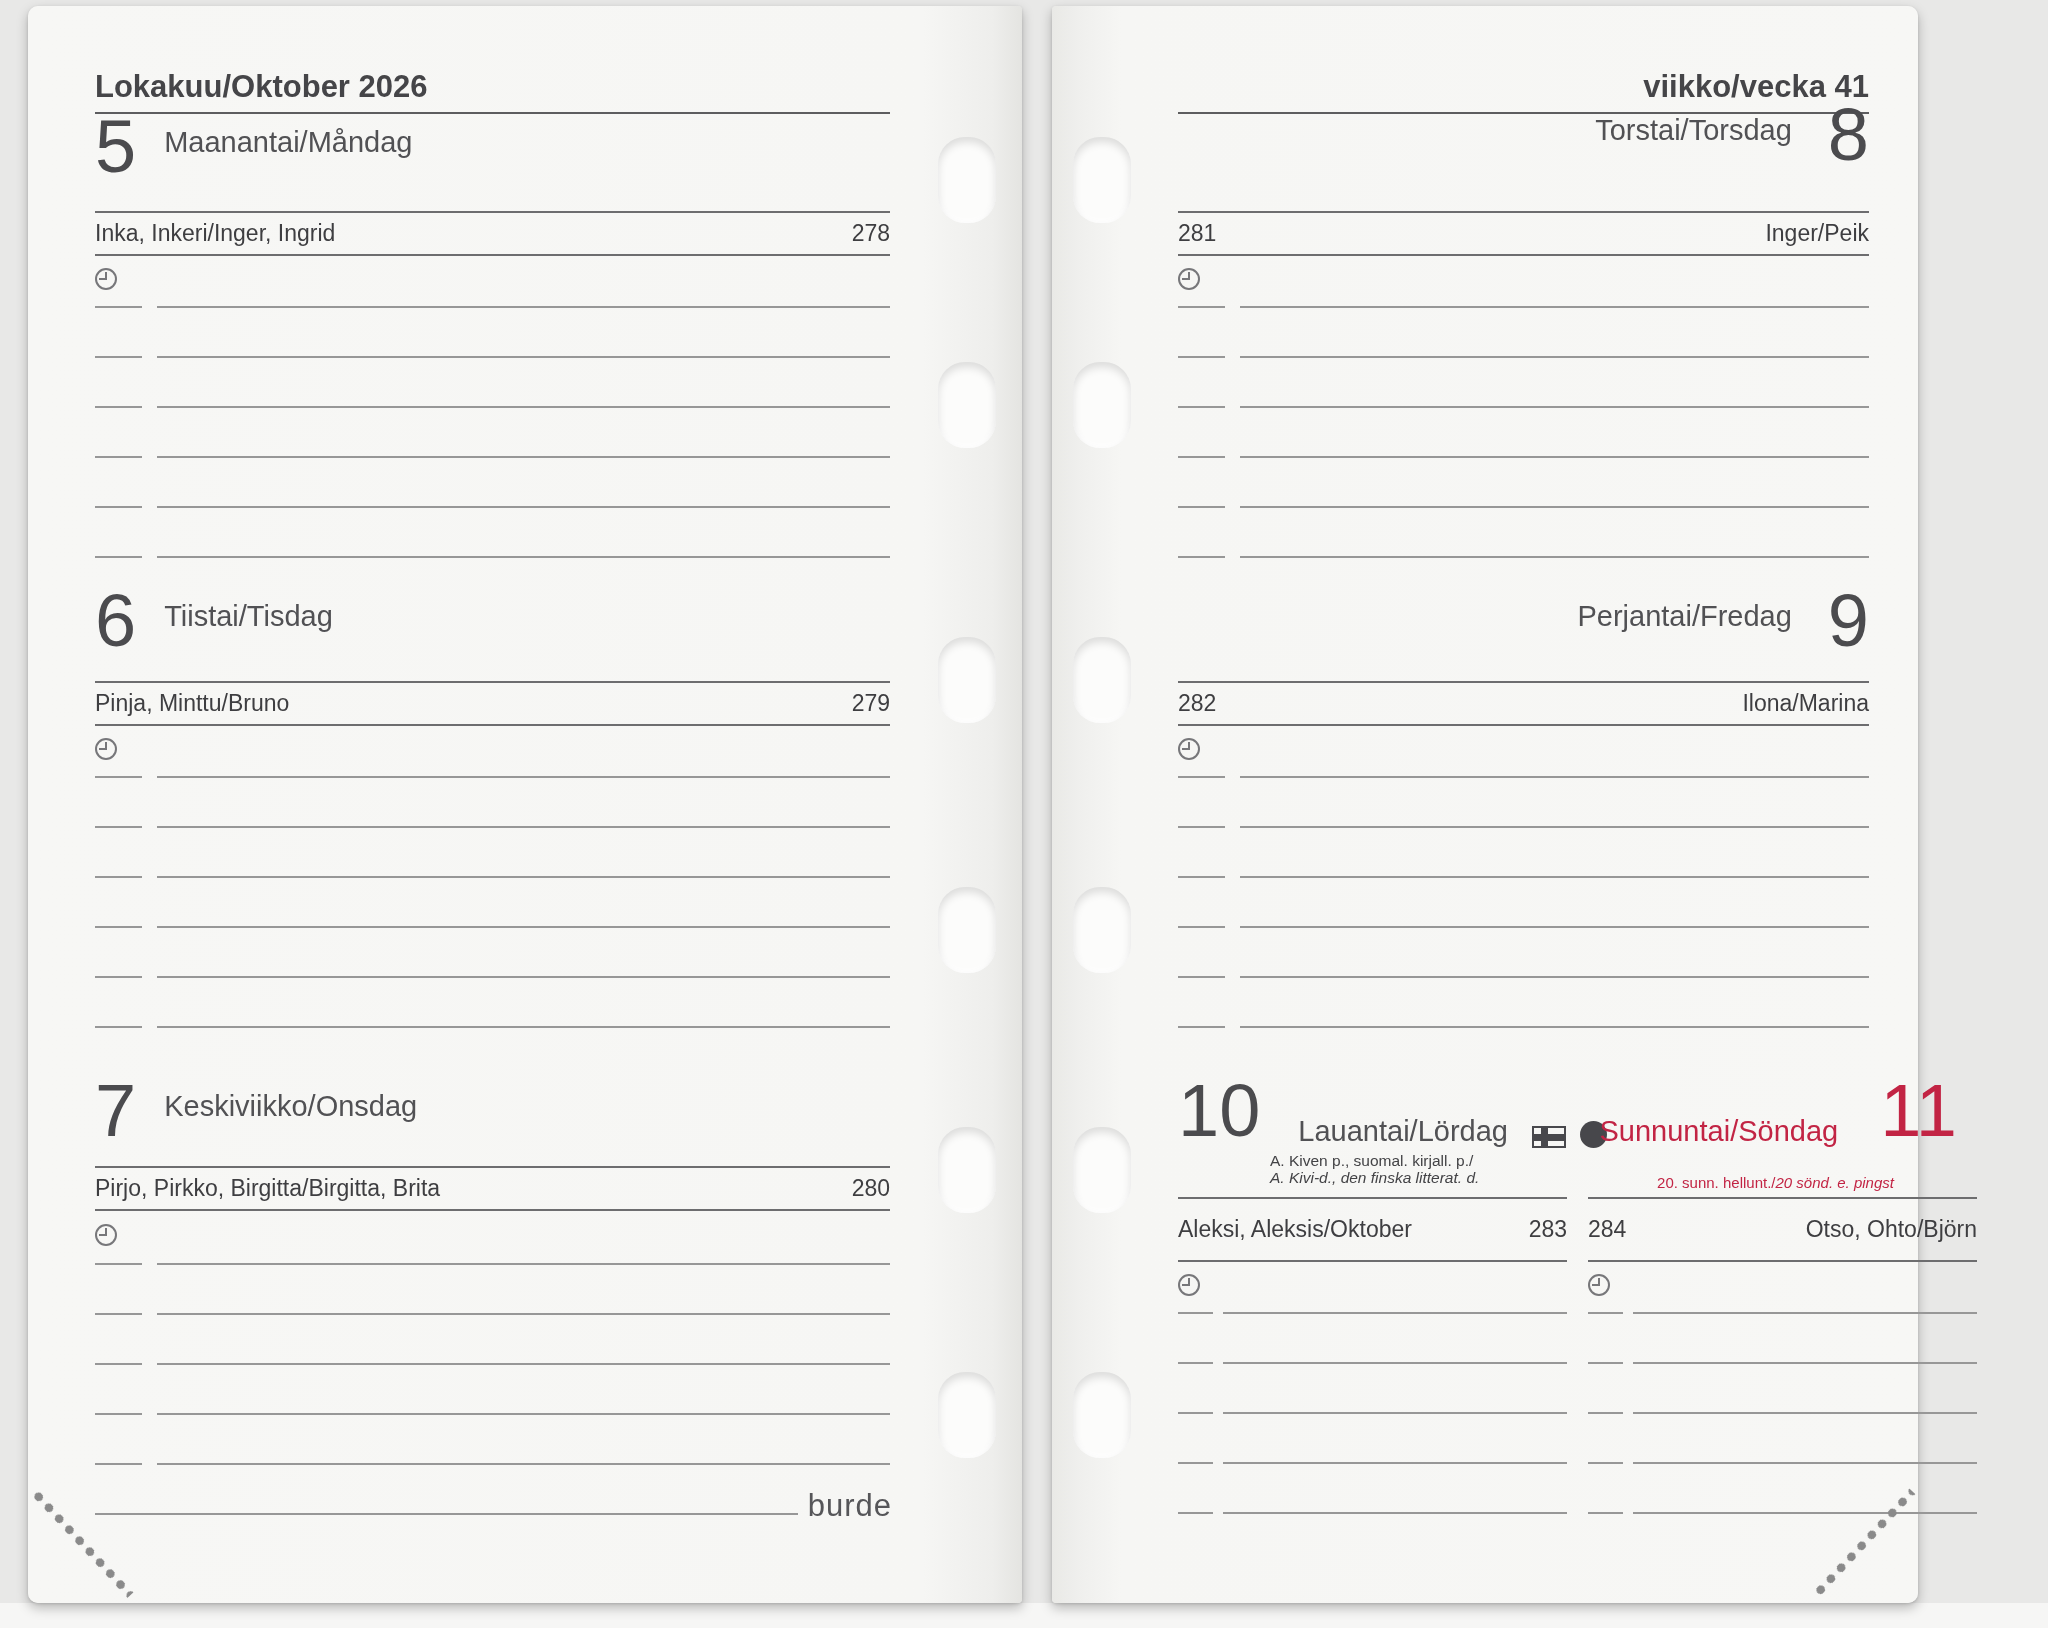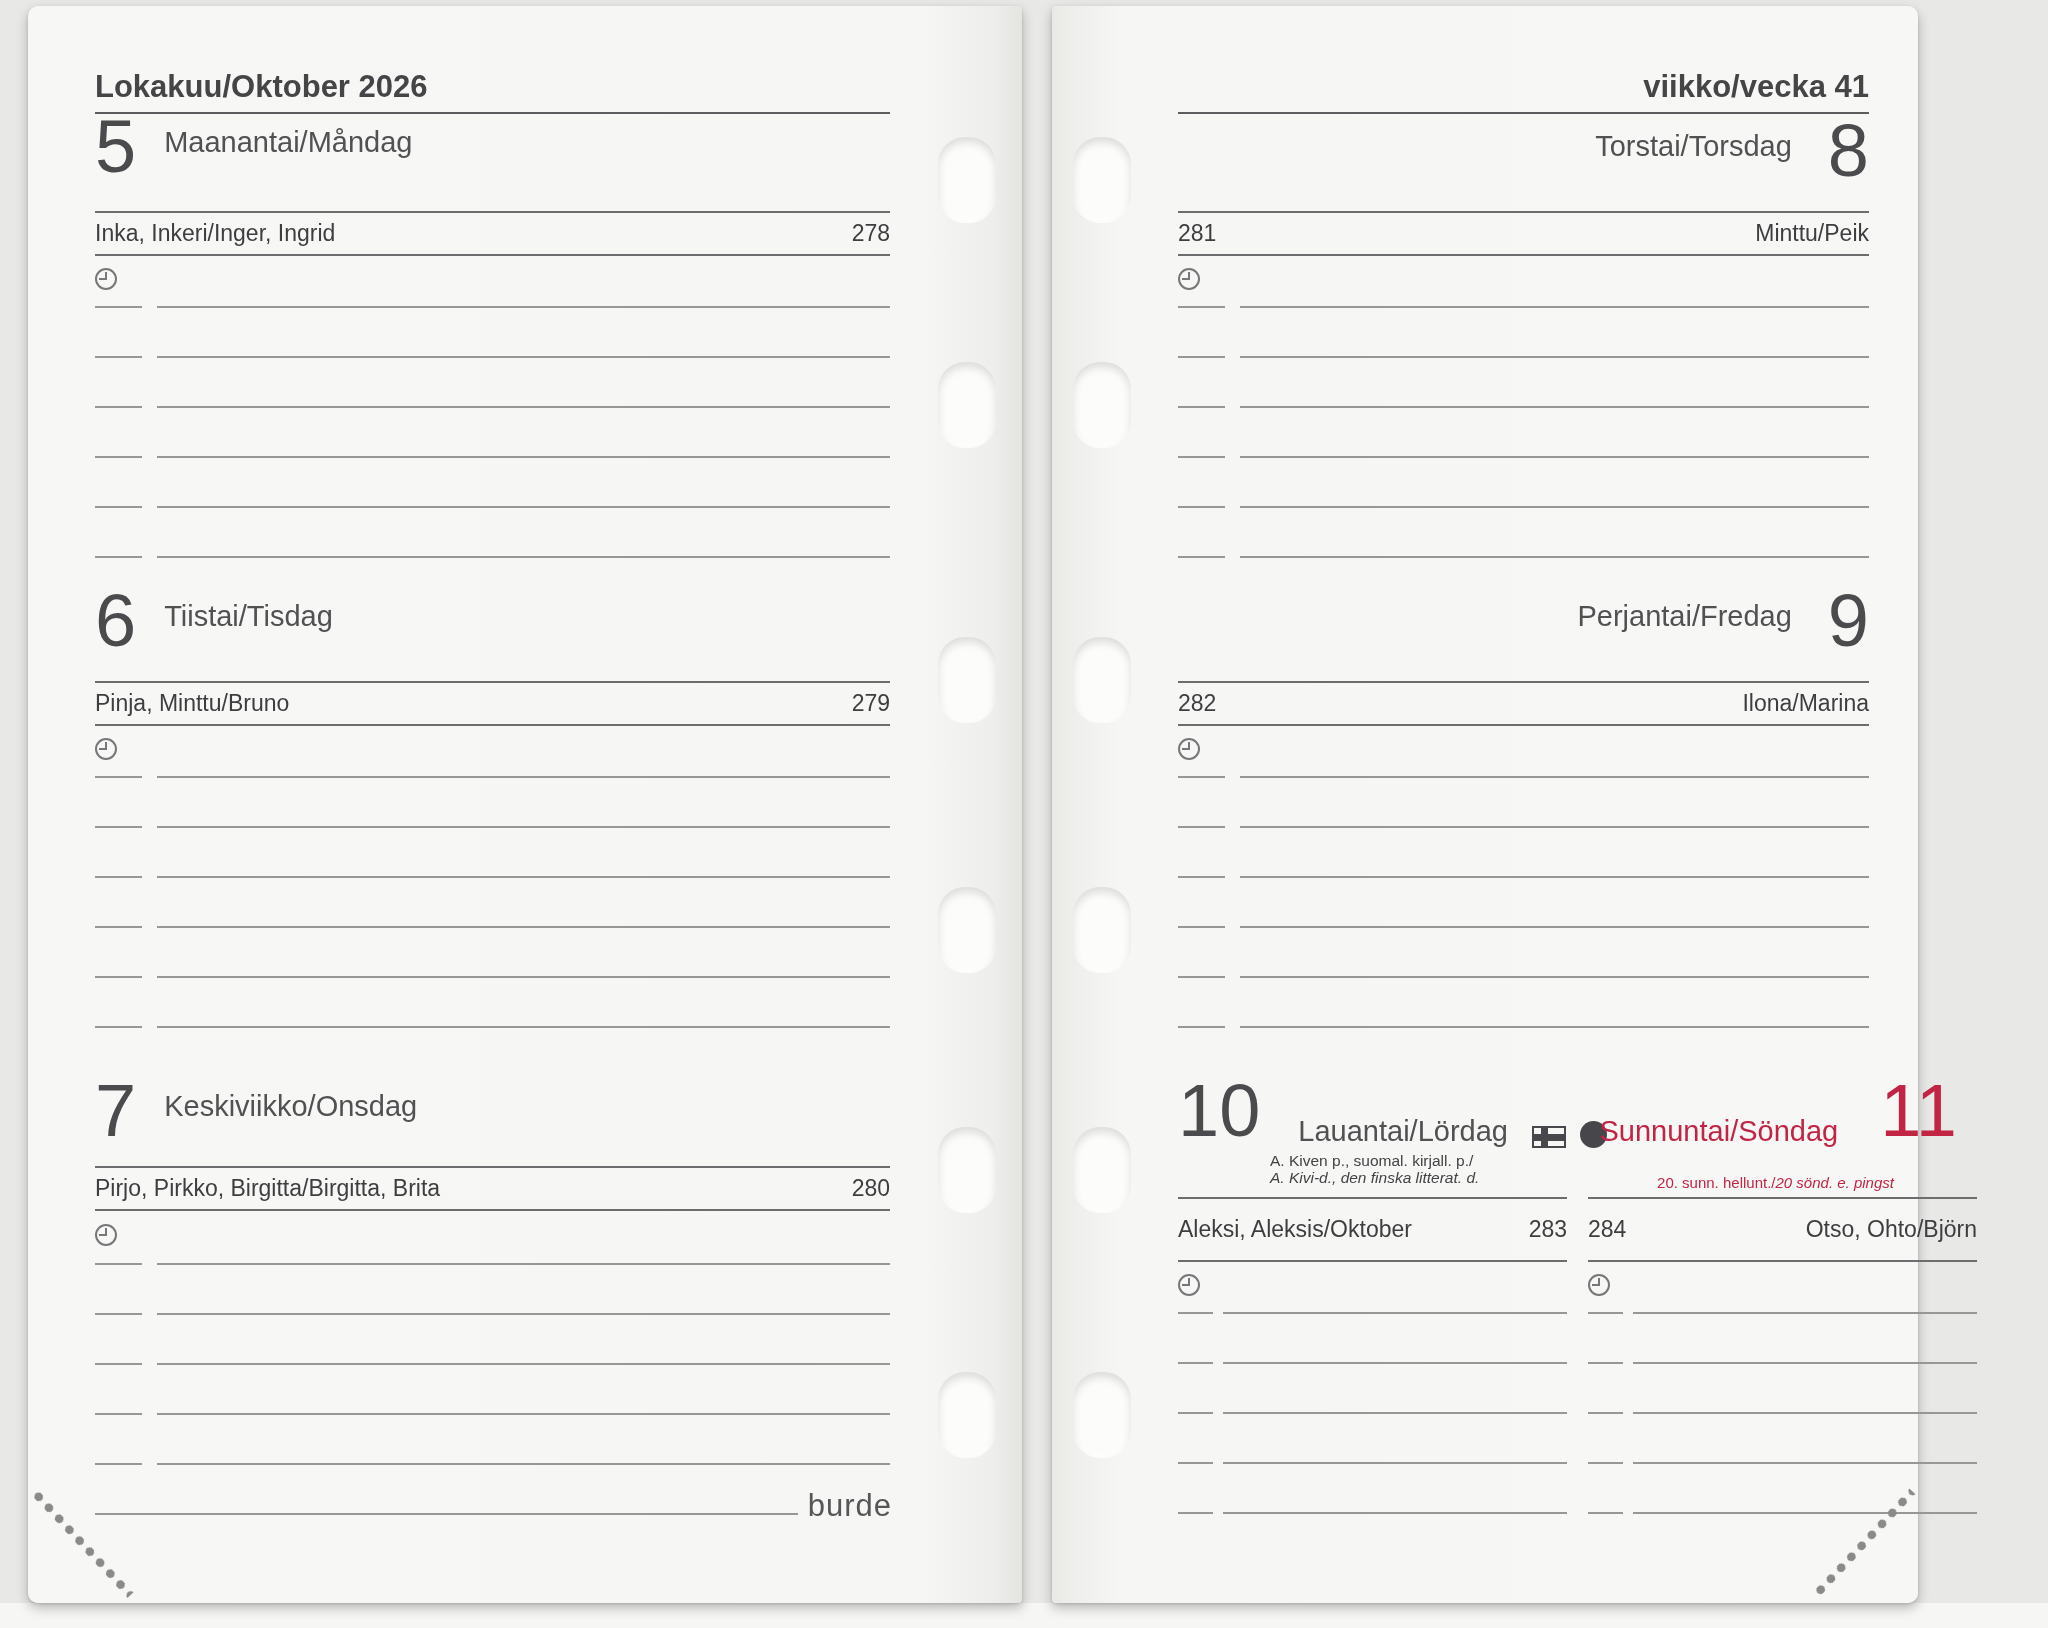--- a/index.html
+++ b/index.html
@@ -188,27 +188,27 @@
   <div class="hole" style="top:1121px"></div>
   <div class="hole" style="top:1366px"></div>
   <div class="dots dl"></div>
 </section>
 
 <section class="page right">
   <div class="phdr">
     <span>viikko/vecka 41</span>
   </div>
 
-  <div class="dhead rt" style="top:108px">
+  <div class="dhead rt" style="top:92px">
     <span class="dtitle">Torstai/Torsdag</span>
     <span class="num">8</span>
   </div>
   <div class="nd" style="top:205px">
     <span>281</span>
-    <span>Minttu/Peik</span>
+    <span>Inger/Peik</span>
   </div>
   <div class="clock" style="top:262px"></div>
   <div class="rows">
       <div class="wrow" style="top: 300px;">
         <i class="sl"></i>
         <i class="ll"></i>
       </div>
       <div class="wrow" style="top: 350px;">
         <i class="sl"></i>
         <i class="ll"></i>

